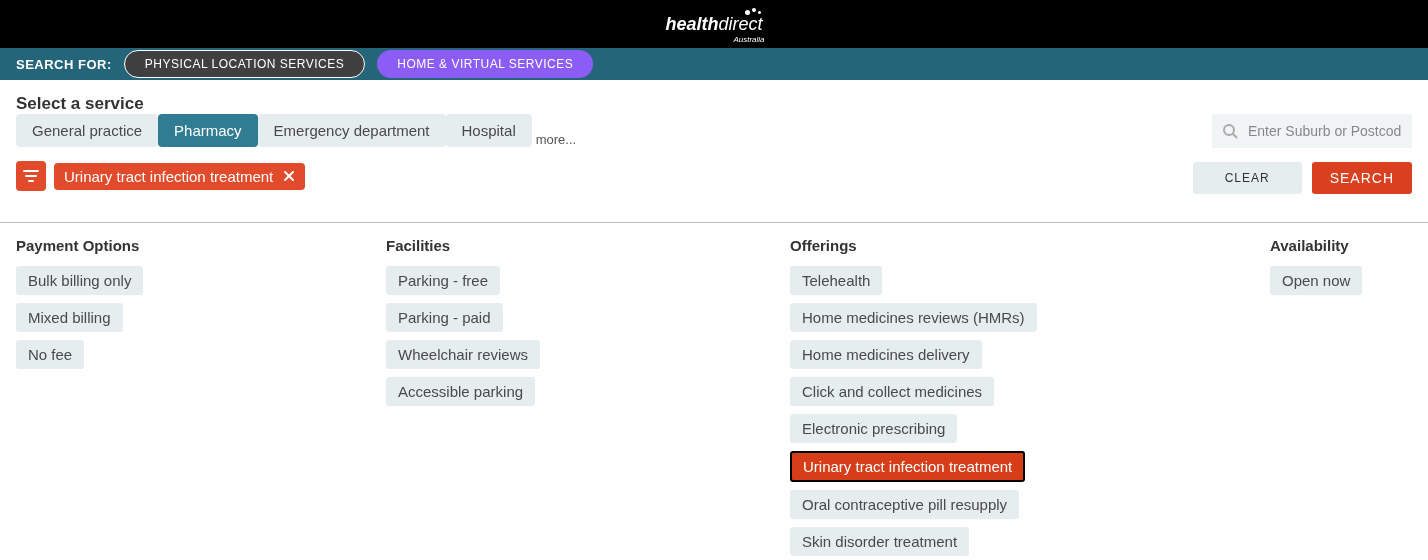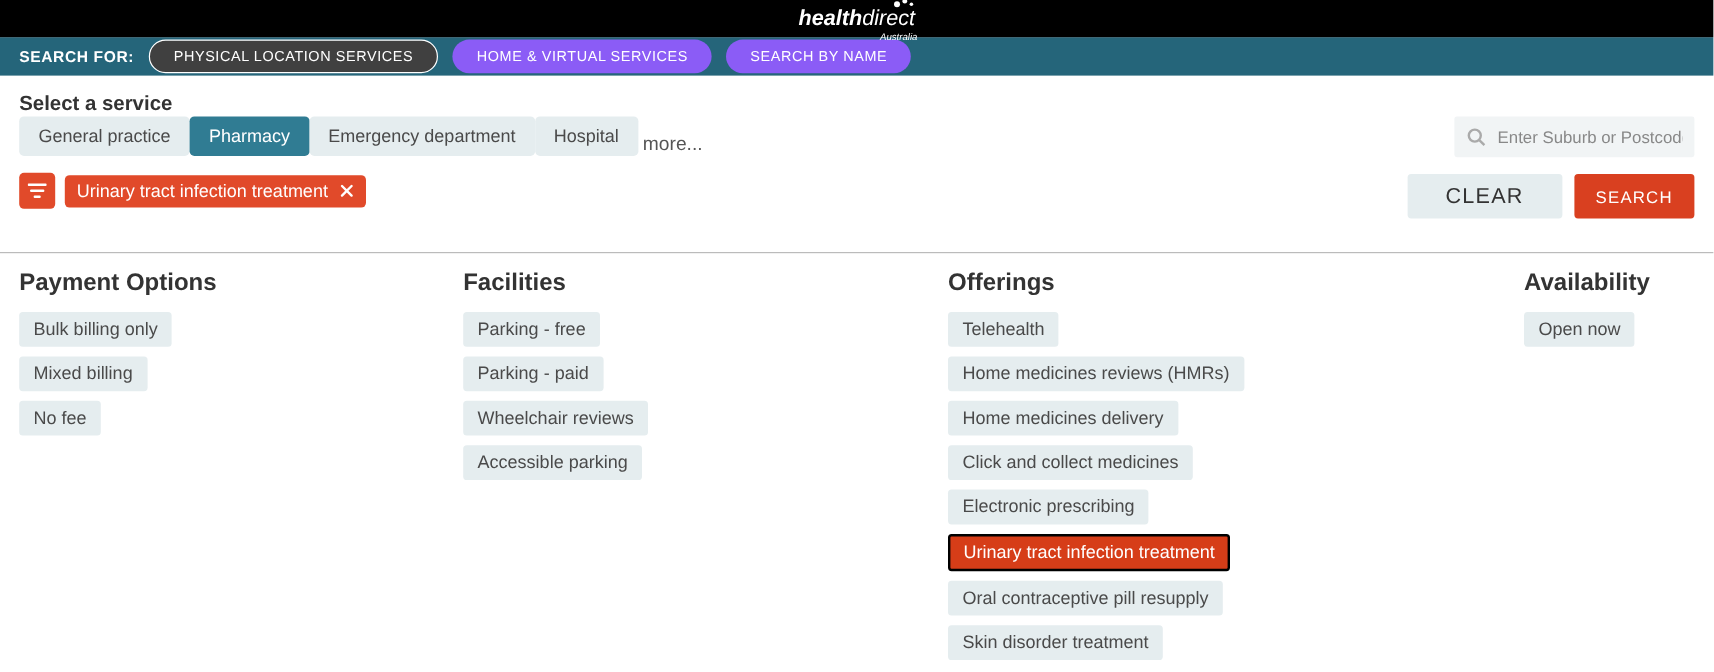--- a/index.html
+++ b/index.html
@@ -1,19 +1,19 @@
 <!DOCTYPE html>
 <html><head>
   <meta charset="utf-8">
   <style>
     * { box-sizing: border-box; margin: 0; padding: 0; }
     body { font-family: -apple-system, BlinkMacSystemFont, "Segoe UI", Arial, sans-serif; font-size: 14px; color: #333; background: #fff; width: 1428px; }
     
     
-    .top-header { background: #000; height: 31px; display: flex; justify-content: center; align-items: center; position: relative; }
+    .top-header { background: #000; height: 48px; display: flex; justify-content: center; align-items: center; position: relative; }
     .logo { color: #fff; font-size: 18px; position: relative; }
     .logo .health { font-weight: bold; font-style: italic; }
     .logo .direct { font-weight: 300; font-style: italic; }
     .logo .australia { font-size: 8px; position: absolute; right: -2px; bottom: -9px; font-style: italic; }
     .logo .dots { position: absolute; right: 2px; top: -6px; display: flex; gap: 2px; }
     .logo .dots span { width: 4px; height: 4px; background: #fff; border-radius: 50%; display: inline-block; }
     .logo .dots span:first-child { width: 5px; height: 5px; margin-top: 2px; }
     .logo .dots span:last-child { width: 3px; height: 3px; margin-top: 3px; }
 
     
@@ -22,49 +22,49 @@
     .search-tab { background: #8b5cf6; color: #fff; border-radius: 16px; padding: 6px 20px; font-size: 12px; letter-spacing: 0.5px; cursor: pointer; border: none; }
     .search-tab.active { background: #404040; border: 1px solid #fff; }
 
     
     .content { padding: 14px 16px; }
     .select-label { font-weight: bold; font-size: 17px; }
     .top-row { display: flex; justify-content: space-between; align-items: flex-start; }
     .service-row { display: flex; gap: 0; align-items: flex-end; flex-wrap: wrap; }
     .service-chip { background: #e5edef; color: #4a4a4a; border-radius: 4px; padding: 8px 16px; font-size: 15px; cursor: pointer; border: none; }
     .service-chip.selected { background: #307c93; color: #fff; }
-    .more-link { color: #555; font-size: 16px; cursor: pointer; padding-left: 4px; }
+    .more-link { color: #555; font-size: 13px; cursor: pointer; padding-left: 4px; }
     
     .right-controls { display: flex; flex-direction: column; align-items: flex-end; gap: 14px; }
     .suburb-input { width: 200px; border: none; background: #f1f4f5; padding: 9px 10px 9px 36px; font-size: 14px; color: #333; border-radius: 2px; }
     .suburb-input::placeholder { color: #888; }
     .suburb-wrap { position: relative; }
     .suburb-wrap .search-icon { position: absolute; left: 10px; top: 50%; transform: translateY(-50%); color: #aaa; }
     
     .action-row { display: flex; gap: 10px; }
-    .btn-clear { background: #e5edef; color: #333; border: none; border-radius: 3px; padding: 8px 32px; font-size: 18px; letter-spacing: 1px; cursor: pointer; }
+    .btn-clear { background: #e5edef; color: #333; border: none; border-radius: 3px; padding: 8px 32px; font-size: 12px; letter-spacing: 1px; cursor: pointer; }
     .btn-search { background: #d94020; color: #fff; border: none; border-radius: 3px; padding: 8px 18px; font-size: 14px; letter-spacing: 1px; cursor: pointer; }
 
     
     .filter-row { display: flex; gap: 8px; margin-top: 14px; align-items: center; }
     .filter-toggle-btn { background: #e14a2a; border-radius: 4px; width: 30px; height: 30px; display: flex; align-items: center; justify-content: center; cursor: pointer; }
     .applied-chip { background: #e14a2a; color: #fff; border-radius: 4px; padding: 5px 10px; font-size: 15px; display: inline-flex; align-items: center; gap: 10px; }
     .applied-chip .x { cursor: pointer; display: inline-flex; }
 
     
     .divider { border: none; border-top: 1px solid #bbb; margin: 14px 0 0 0; }
     
     
     .filters-grid { display: flex; padding: 14px 16px; gap: 20px; }
     .filter-col { flex-shrink: 0; }
     .filter-col.payment { width: 350px; }
     .filter-col.facilities { width: 384px; }
     .filter-col.offerings { width: 460px; }
     .filter-col.availability { flex: 1; }
-    .filter-heading { font-weight: bold; font-size: 20px; margin-bottom: 12px; }
+    .filter-heading { font-weight: bold; font-size: 15px; margin-bottom: 12px; }
     .filter-items { display: flex; flex-direction: column; gap: 8px; align-items: flex-start; margin-top: 12px; }
     .filter-chip { background: #e5edef; color: #4a4a4a; border-radius: 3px; padding: 6px 12px; font-size: 15px; cursor: pointer; border: none; text-align: left; }
     .filter-chip.selected { background: #d63d18; color: #fff; border: 2px solid #000; padding: 5px 11px; }
     
     svg { display: block; }
   </style>
 </head>
 <body>
 
 <div class="top-header">
@@ -77,21 +77,20 @@
     <span class="health">health</span><span class="direct">direct</span>
     <span class="australia">Australia</span>
   </div>
 </div>
 
 <div class="search-bar">
   <span class="search-for-label">SEARCH FOR:</span>
   <div id="search-tabs" style="display:flex; gap:12px;">
       <button class="search-tab active">PHYSICAL LOCATION SERVICES</button>
       <button class="search-tab">HOME &amp; VIRTUAL SERVICES</button>
-      <button class="search-tab">SEARCH BY NAME</button>
     </div>
 </div>
 
 <div class="content">
   <div class="select-label">Select a service</div>
   <div class="top-row">
     <div style="display:flex; flex-direction:column; gap:0;">
       <div class="service-row" id="service-row">
 
       <button class="service-chip">General practice</button>

